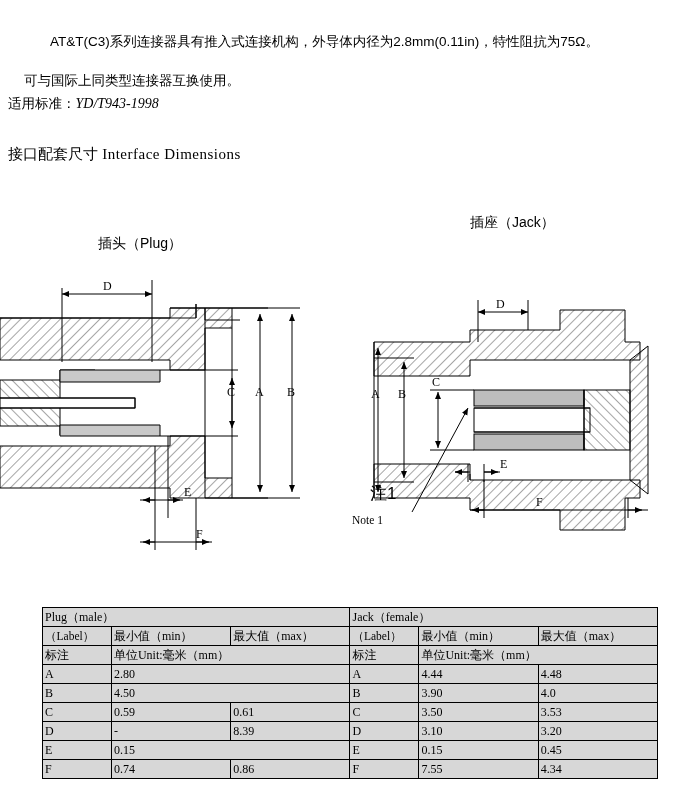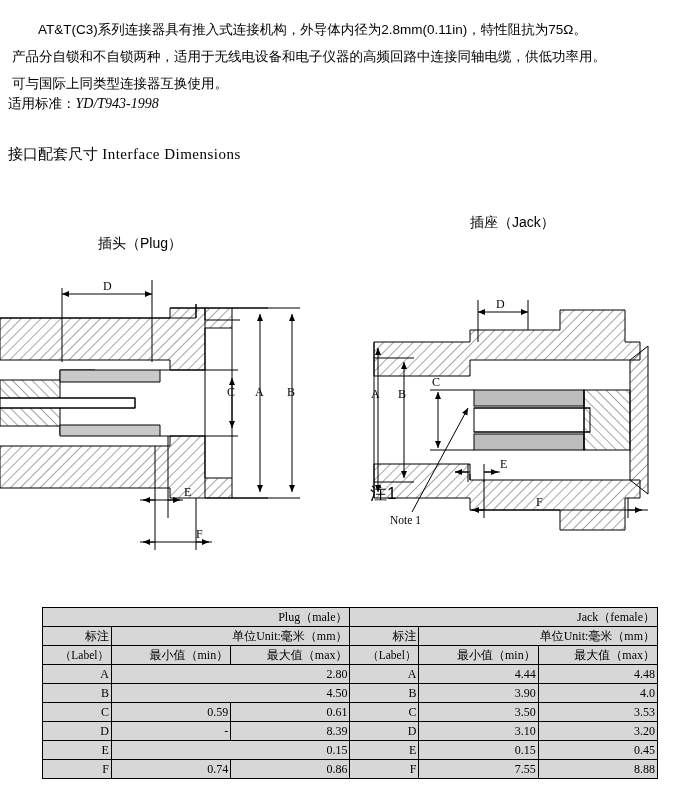--- a/index.html
+++ b/index.html
@@ -23,21 +23,21 @@
   .intro {
     position: absolute;
     left: 8px;
     top: 14px;
     width: 684px;
     font-size: 13.5px;
     line-height: 23px;
     letter-spacing: 0px;
   }
   .intro p {
-    margin: 4px;
+    margin: 16px;
   }
   .intro .indent {
     text-indent: 26px;
   }
   .standard {
     position: absolute;
     left: 8px;
     top: 95px;
     font-size: 14px;
     font-style: italic;
@@ -80,56 +80,55 @@
     height: 340px;
   }
   .note-cn {
     position: absolute;
     left: 370px;
     top: 482px;
     font-size: 17px;
   }
   .note-en {
     position: absolute;
-    left: 390px;
+    left: 352px;
     top: 514px;
     font-size: 11.5px;
     font-family: "Liberation Serif", serif;
   }
   table.dims {
     position: absolute;
     left: 42px;
     top: 607px;
     width: 616px;
     border-collapse: collapse;
     background: #d7d7d7;
     font-size: 12px;
     font-family: "Liberation Serif", serif;
   }
   table.dims td {
     border: 1px solid #000000;
-    text-align: right;
+    text-align: left;
     height: 18px;
     padding: 0 2px;
     line-height: 15px;
     white-space: nowrap;
   }
   td.lbl-col { width: 58px; }
   td.val-col { width: 104px; }
   .hdr-group { font-family: "Liberation Serif", serif; }
   .sub2 { font-size: 11.5px; }
 </style>
 </head>
 <body>
 
 <div class="page">
 
   <div class="intro">
     <p class="indent">AT&amp;T(C3)系列连接器具有推入式连接机构，外导体内径为2.8mm(0.11in)，特性阻抗为75Ω。</p>
-    <p>产品分自锁和不自锁两种，适用于无线电设备和电子仪器的高频回路中连接同轴电缆，供低功率用。</p>
     <p>可与国际上同类型连接器互换使用。</p>
   </div>
 
   <div class="standard">
     <span class="lbl">适用标准：</span><span>YD/T943-1998</span>
   </div>
 
   <div class="section-title">
     <span>接口配套尺寸</span>
     <span class="en">Interface Dimensions</span>
@@ -271,33 +270,33 @@
   <div class="note-cn">注1</div>
   <div class="note-en">Note 1</div>
 
   <table class="dims">
     <tbody>
       <tr>
         <td colspan="3" class="hdr-group">Plug（male）</td>
         <td colspan="3" class="hdr-group">Jack（female）</td>
       </tr>
       <tr>
-        <td class="lbl-col">标注</td>
-        <td colspan="2">单位Unit:毫米（mm）</td>
-        <td class="lbl-col">标注</td>
-        <td colspan="2">单位Unit:毫米（mm）</td>
-      </tr>
-      <tr>
         <td class="sub2">（Label）</td>
         <td class="val-col">最小值（min）</td>
         <td class="val-col">最大值（max）</td>
         <td class="sub2">（Label）</td>
         <td class="val-col">最小值（min）</td>
         <td class="val-col">最大值（max）</td>
       </tr>
+      <tr>
+        <td class="lbl-col">标注</td>
+        <td colspan="2">单位Unit:毫米（mm）</td>
+        <td class="lbl-col">标注</td>
+        <td colspan="2">单位Unit:毫米（mm）</td>
+      </tr>
 
       <tr>
         <td>A</td>
         <td colspan="2">2.80</td>
         <td>A</td>
         <td>4.44</td>
         <td>4.48</td>
       </tr>
       <tr>
         <td>B</td>
@@ -328,18 +327,18 @@
         <td>E</td>
         <td>0.15</td>
         <td>0.45</td>
       </tr>
       <tr>
         <td>F</td>
         <td>0.74</td>
         <td>0.86</td>
         <td>F</td>
         <td>7.55</td>
-        <td>8.88</td>
+        <td>4.34</td>
       </tr>
     </tbody>
   </table>
 
 </div>
 
 </body></html>

